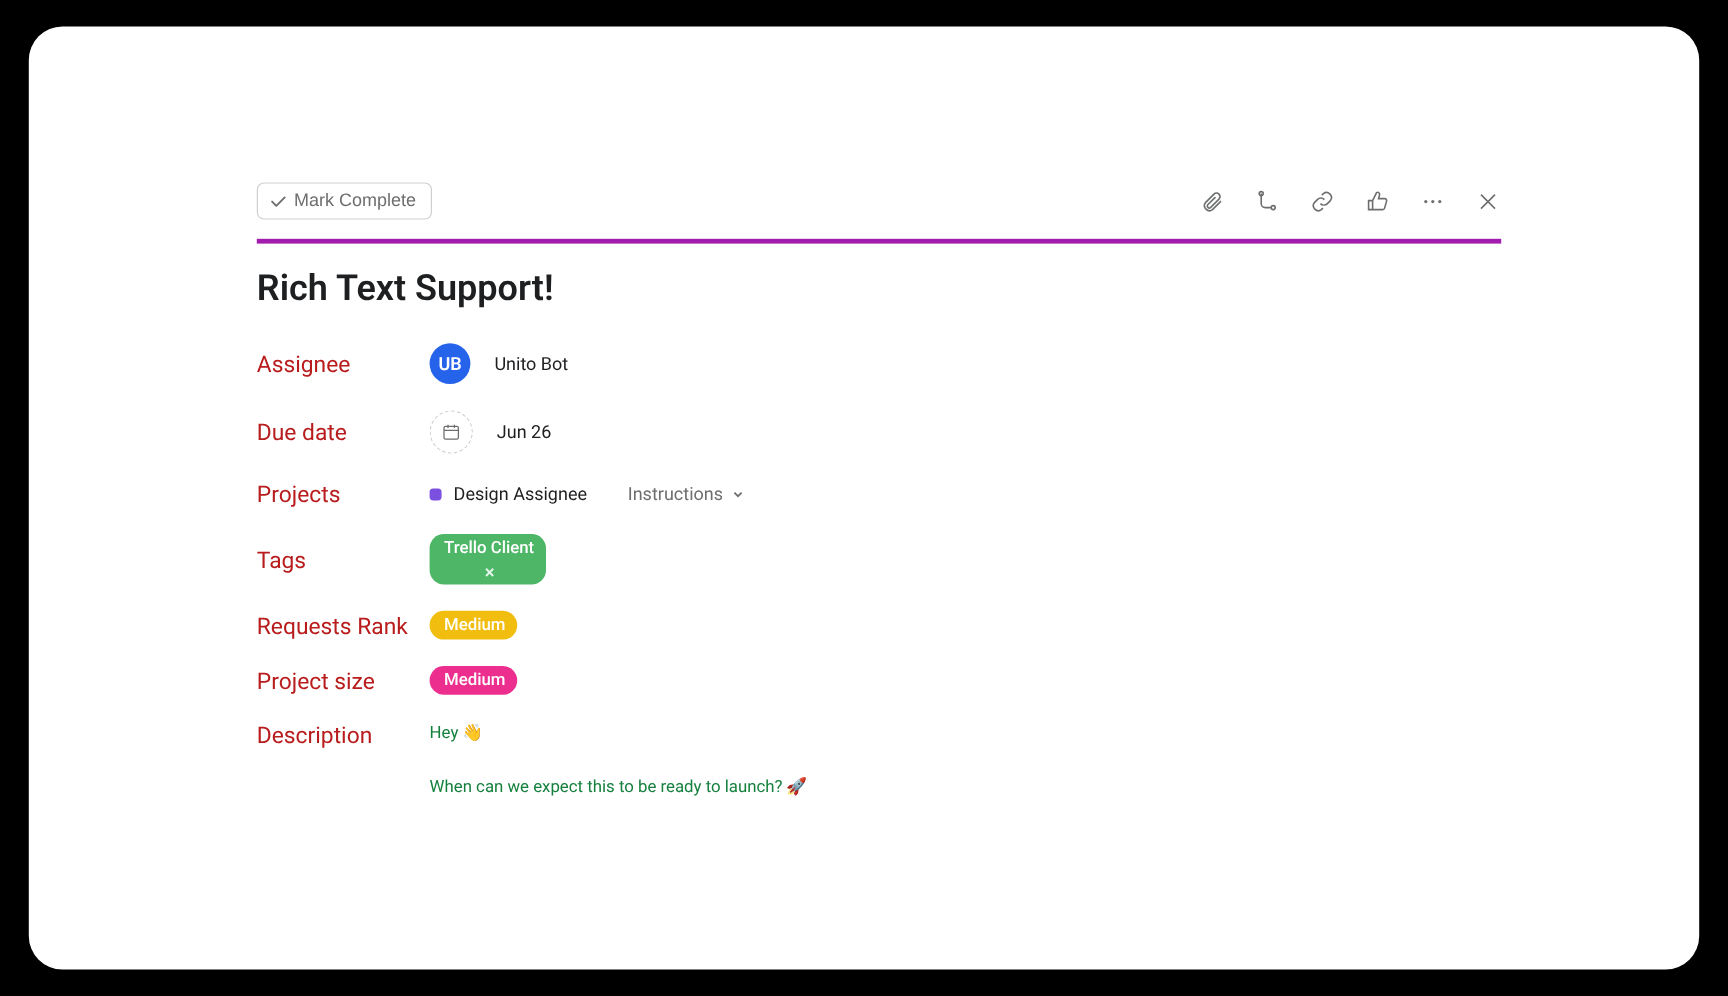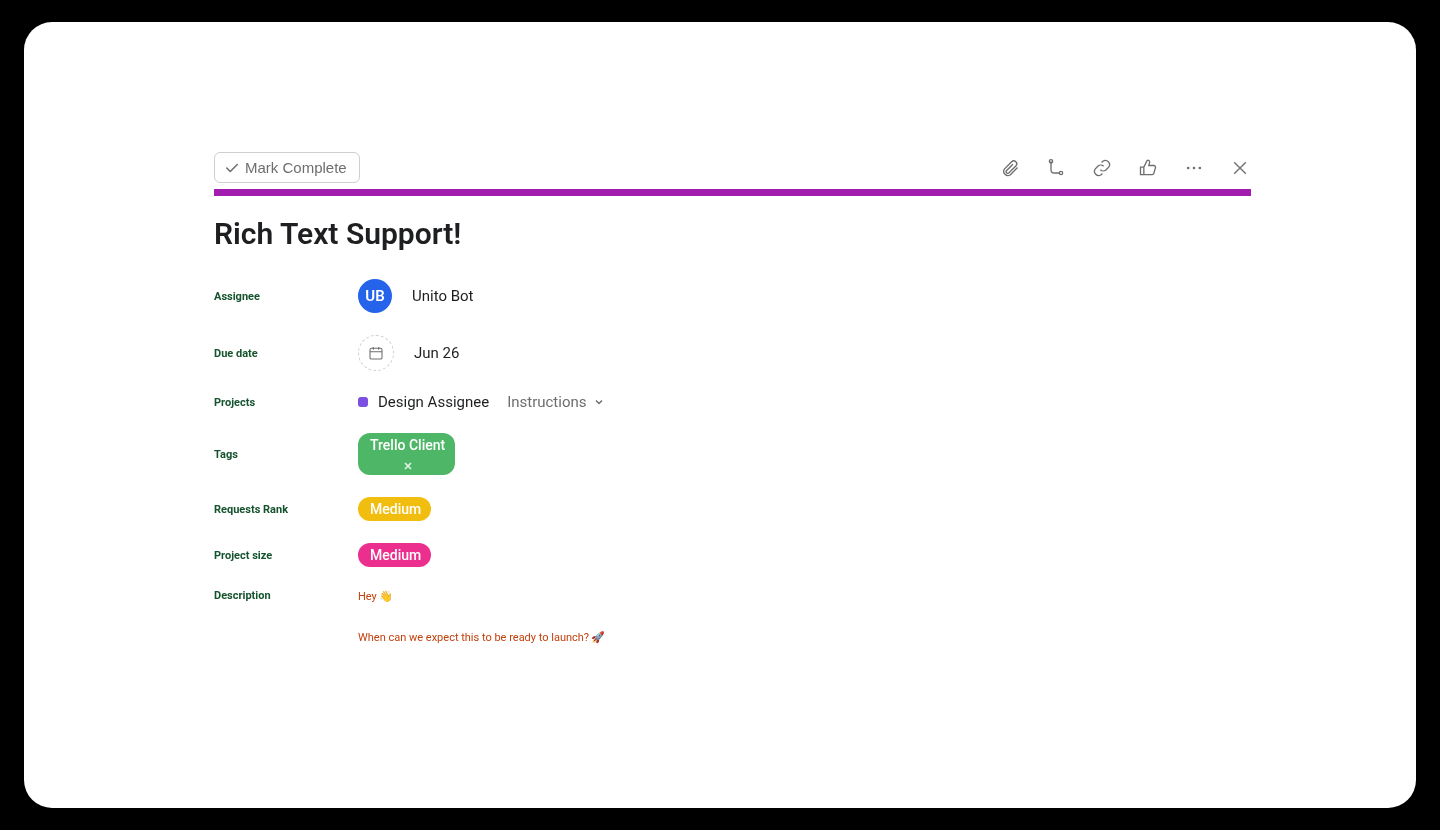--- a/index.html
+++ b/index.html
@@ -17,22 +17,22 @@
       width: 1392px;
       height: 786px;
       border-radius: 28px;
       padding: 130px 165px 40px 190px;
       position: relative;
     }
     .topbar {
       display: flex;
       align-items: center;
       justify-content: space-between;
-      border-bottom: 7px solid #a21caf;
-      padding-bottom: 6px;
+      border-bottom: 4px solid #a21caf;
+      padding-bottom: 16px;
       margin-bottom: 20px;
     }
     .mark-complete {
       border: 1px solid #cfcfd1;
       border-radius: 6px;
       padding: 6px 12px 6px 10px;
       display: inline-flex;
       align-items: center;
       gap: 6px;
       color: #6d6e6f;
@@ -55,24 +55,23 @@
       margin-bottom: 28px;
     }
     .field-row {
       display: flex;
       align-items: center;
       margin-bottom: 22px;
     }
     .field-row.align-top { align-items: flex-start; }
     .field-label {
       width: 144px;
-      color: #14532d;
-      font-size: 11px;
+      color: #b91c1c;
+      font-size: 19px;
       flex-shrink: 0;
-      font-weight: bold;
     }
     .field-value {
       display: flex;
       align-items: center;
       color: #1e1f21;
       font-size: 15px;
       gap: 10px;
     }
     .avatar {
       width: 34px; height: 34px;
@@ -93,41 +92,41 @@
       color: #6d6e6f;
     }
     .date-icon svg { width: 16px; height: 16px; stroke: currentColor; fill: none; stroke-width: 1.6; }
     .proj-dot {
       width: 10px; height: 10px; border-radius: 3px;
       background: #7b4fe0;
       display: inline-block;
     }
     .proj-section {
       display: flex; align-items: center; gap: 6px;
-      color: #6d6e6f; margin-left: 8px;
+      color: #6d6e6f; margin-left: 24px;
     }
     .proj-section svg { width: 12px; height: 12px; stroke: currentColor; fill: none; stroke-width: 2; }
     .tag {
       display: inline-flex; align-items: center;
       border-radius: 12px;
       padding: 4px 10px 4px 12px;
       font-size: 14px;
       font-weight: 500;
       color: #fff;
       gap: 6px;
       flex-direction: column;
     }
     .tag.green { background: #4db667; }
     .tag.yellow { background: #f1bd0f; }
     .tag.pink { background: #ec2f8e; }
     .tag-x { width: 12px; height: 12px; opacity: 0.85; cursor: pointer; }
     .tag-x svg { width: 12px; height: 12px; stroke: #fff; stroke-width: 2.2; }
     .description {
-      color: #c2410c;
-      font-size: 11px;
+      color: #15803d;
+      font-size: 14px;
       line-height: 1.5;
     }
     .description p { margin-bottom: 24px; }
     .description p:last-child { margin-bottom: 0; }
   </style>
 </head>
 <body>
 
 <div class="card">
 

